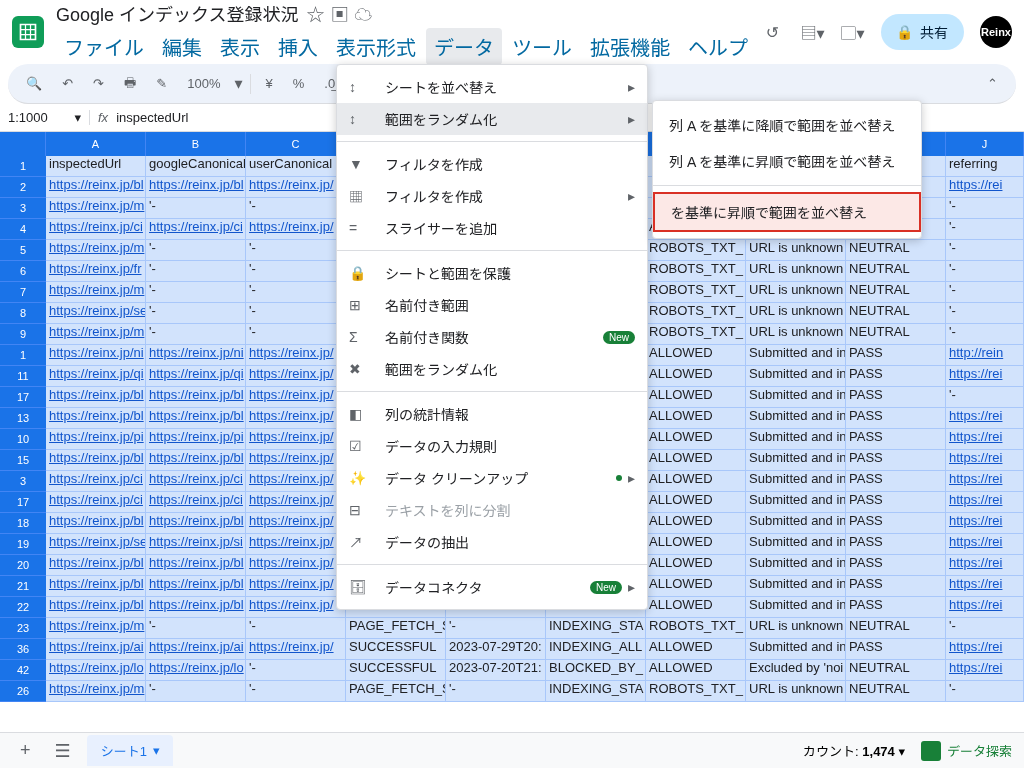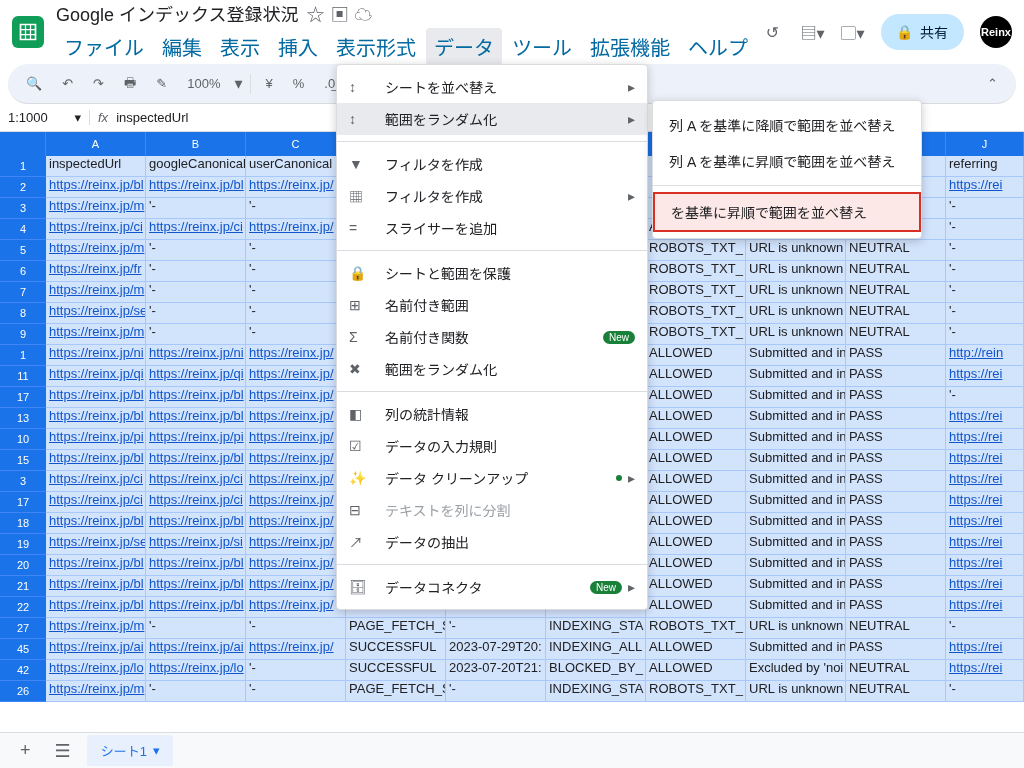--- a/index.html
+++ b/index.html
@@ -434,34 +434,34 @@
         <div class="cell link" style="width: 100px;">https://reinx.jp/</div>
         <div class="cell" style="width: 100px;"></div>
         <div class="cell" style="width: 100px;"></div>
         <div class="cell" style="width: 100px;"></div>
         <div class="cell" style="width: 100px;">ALLOWED</div>
         <div class="cell" style="width: 100px;">Submitted and in</div>
         <div class="cell" style="width: 100px;">PASS</div>
         <div class="cell link" style="width: 78px;">https://rei</div>
       </div>
       <div class="row">
-        <div class="rh">27</div>
+        <div class="rh">23</div>
         <div class="cell link" style="width: 100px;">https://reinx.jp/m</div>
         <div class="cell" style="width: 100px;">'-</div>
         <div class="cell" style="width: 100px;">'-</div>
         <div class="cell" style="width: 100px;">PAGE_FETCH_S</div>
         <div class="cell" style="width: 100px;">'-</div>
         <div class="cell" style="width: 100px;">INDEXING_STA</div>
         <div class="cell" style="width: 100px;">ROBOTS_TXT_</div>
         <div class="cell" style="width: 100px;">URL is unknown</div>
         <div class="cell" style="width: 100px;">NEUTRAL</div>
         <div class="cell" style="width: 78px;">'-</div>
       </div>
       <div class="row">
-        <div class="rh">45</div>
+        <div class="rh">36</div>
         <div class="cell link" style="width: 100px;">https://reinx.jp/ai</div>
         <div class="cell link" style="width: 100px;">https://reinx.jp/ai</div>
         <div class="cell link" style="width: 100px;">https://reinx.jp/</div>
         <div class="cell" style="width: 100px;">SUCCESSFUL</div>
         <div class="cell" style="width: 100px;">2023-07-29T20:</div>
         <div class="cell" style="width: 100px;">INDEXING_ALL</div>
         <div class="cell" style="width: 100px;">ALLOWED</div>
         <div class="cell" style="width: 100px;">Submitted and in</div>
         <div class="cell" style="width: 100px;">PASS</div>
         <div class="cell link" style="width: 78px;">https://rei</div>
@@ -577,13 +577,20 @@
   <div class="smi highlight">を基準に昇順で範囲を並べ替え</div>
 </div>
 
 <div class="footer">
   <span class="fb">+</span>
   <span class="fb">☰</span>
   <span class="tab">
       <span>シート1</span> 
       <span>▾</span>
     </span>
+  <div class="right">
+    <span><span>カウント:</span> <b>1,474</b> ▾</span>
+    <span class="explore">
+        <span class="eb"></span>
+        <span>データ探索</span>
+      </span>
+  </div>
 </div>
 
 </body></html>

